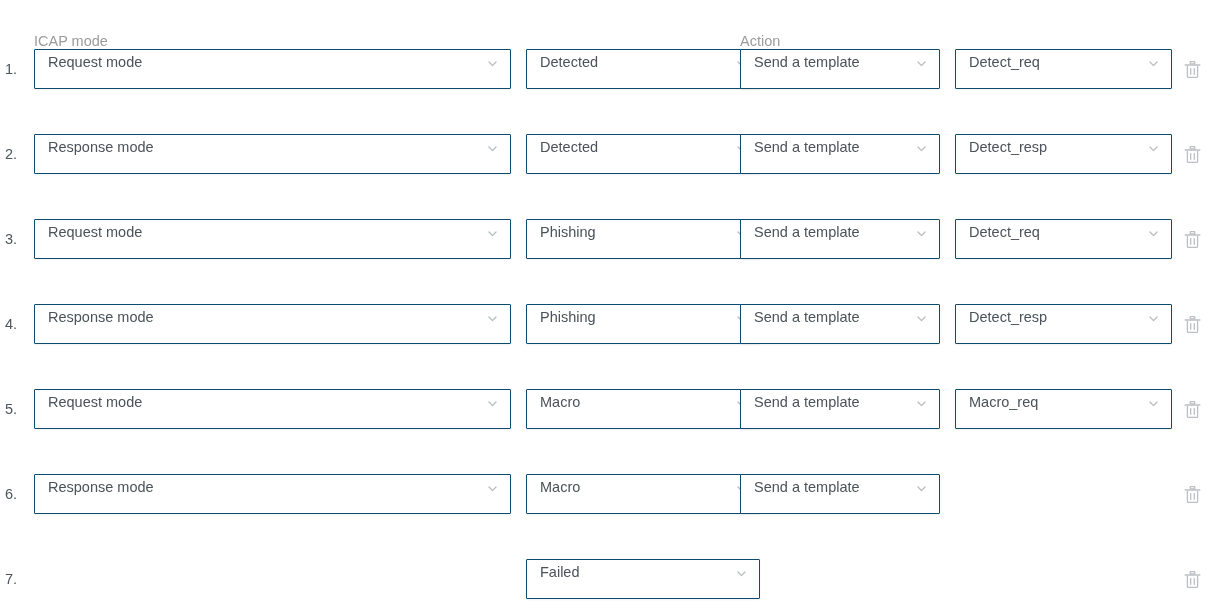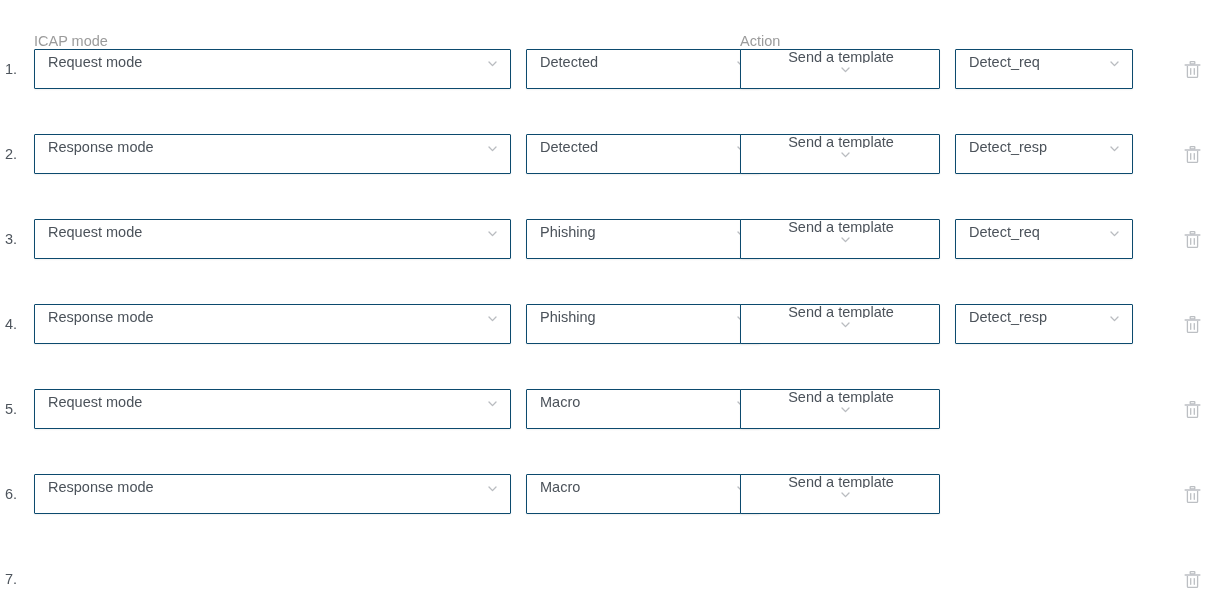--- a/index.html
+++ b/index.html
@@ -97,22 +97,22 @@
     flex: 0 0 auto;
     width: 13px;
     height: 13px;
     margin-left: 8px;
     display: block;
   }
   .chevron svg { display: block; }
 
   .col1 { left: 34px;  width: 477px; }
   .col2 { left: 526px; width: 234px; }
-  .col3 { left: 740px; width: 200px; flex-direction: column; }
-  .col4 { left: 955px; width: 178px; }
+  .col3 { left: 740px; width: 200px; }
+  .col4 { left: 955px; width: 217px; }
 
   
   .delete-btn {
     position: absolute;
     left: 1181px;
     top: 10px;
     width: 22px;
     height: 22px;
     display: flex;
     align-items: center;
@@ -368,20 +368,28 @@
 
     <div class="select-box col3">
       <span class="select-value">Send a template</span>
       <span class="chevron">
         <svg width="13" height="13" viewBox="0 0 13 13" aria-hidden="true">
           <path d="M3 5 L6.5 8.6 L10 5" fill="none" stroke="#b9bcc0" stroke-width="1.35" stroke-linecap="round" stroke-linejoin="round"></path>
         </svg>
       </span>
     </div>
 
+    <div class="select-box col4">
+      <span class="select-value">Macro_req</span>
+      <span class="chevron">
+        <svg width="13" height="13" viewBox="0 0 13 13" aria-hidden="true">
+          <path d="M3 5 L6.5 8.6 L10 5" fill="none" stroke="#b9bcc0" stroke-width="1.35" stroke-linecap="round" stroke-linejoin="round"></path>
+        </svg>
+      </span>
+    </div>
 
     <button class="delete-btn" aria-label="Delete">
       <span>
         <svg width="19" height="20" viewBox="0 0 19 20" aria-hidden="true">
           <rect x="7.2" y="1.6" width="4.6" height="2.3" rx="0.5" fill="none" stroke="#bcbfc3" stroke-width="1.3"></rect>
           <line x1="2.2" y1="5" x2="16.8" y2="5" stroke="#bcbfc3" stroke-width="1.5" stroke-linecap="round"></line>
           <path d="M4.4 5.9 L4.4 16.4 Q4.4 17.4 5.4 17.4 L13.6 17.4 Q14.6 17.4 14.6 16.4 L14.6 5.9" fill="none" stroke="#bcbfc3" stroke-width="1.3" stroke-linejoin="round"></path>
           <line x1="7.7" y1="8.6" x2="7.7" y2="14.3" stroke="#bcbfc3" stroke-width="1.3" stroke-linecap="round"></line>
           <line x1="11.3" y1="8.6" x2="11.3" y2="14.3" stroke="#bcbfc3" stroke-width="1.3" stroke-linecap="round"></line>
         </svg>
@@ -430,20 +438,28 @@
           <line x1="11.3" y1="8.6" x2="11.3" y2="14.3" stroke="#bcbfc3" stroke-width="1.3" stroke-linecap="round"></line>
         </svg>
       </span>
     </button>
   </div>
 
   <div class="rule-row" style="top: 559px;">
     <div class="row-number">7.</div>
 
 
+    <div class="select-box col2">
+      <span class="select-value">Failed</span>
+      <span class="chevron">
+        <svg width="13" height="13" viewBox="0 0 13 13" aria-hidden="true">
+          <path d="M3 5 L6.5 8.6 L10 5" fill="none" stroke="#b9bcc0" stroke-width="1.35" stroke-linecap="round" stroke-linejoin="round"></path>
+        </svg>
+      </span>
+    </div>
 
 
 
     <button class="delete-btn" aria-label="Delete">
       <span>
         <svg width="19" height="20" viewBox="0 0 19 20" aria-hidden="true">
           <rect x="7.2" y="1.6" width="4.6" height="2.3" rx="0.5" fill="none" stroke="#bcbfc3" stroke-width="1.3"></rect>
           <line x1="2.2" y1="5" x2="16.8" y2="5" stroke="#bcbfc3" stroke-width="1.5" stroke-linecap="round"></line>
           <path d="M4.4 5.9 L4.4 16.4 Q4.4 17.4 5.4 17.4 L13.6 17.4 Q14.6 17.4 14.6 16.4 L14.6 5.9" fill="none" stroke="#bcbfc3" stroke-width="1.3" stroke-linejoin="round"></path>
           <line x1="7.7" y1="8.6" x2="7.7" y2="14.3" stroke="#bcbfc3" stroke-width="1.3" stroke-linecap="round"></line>

